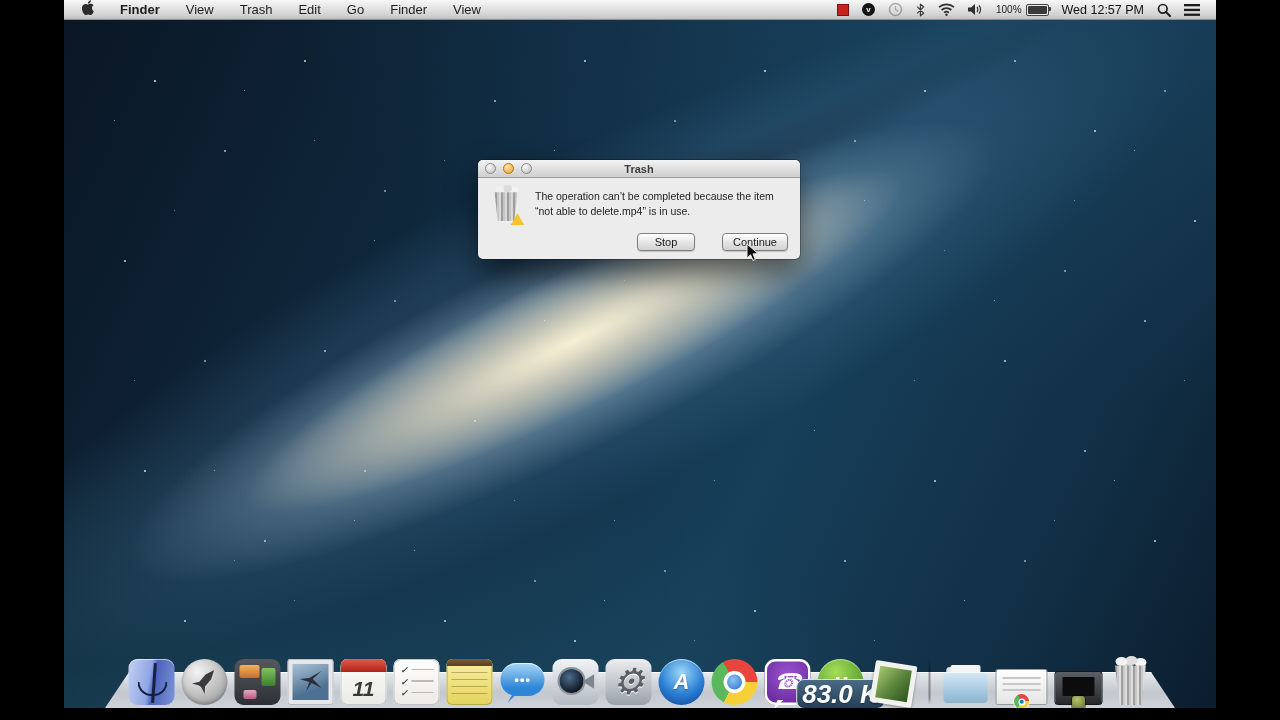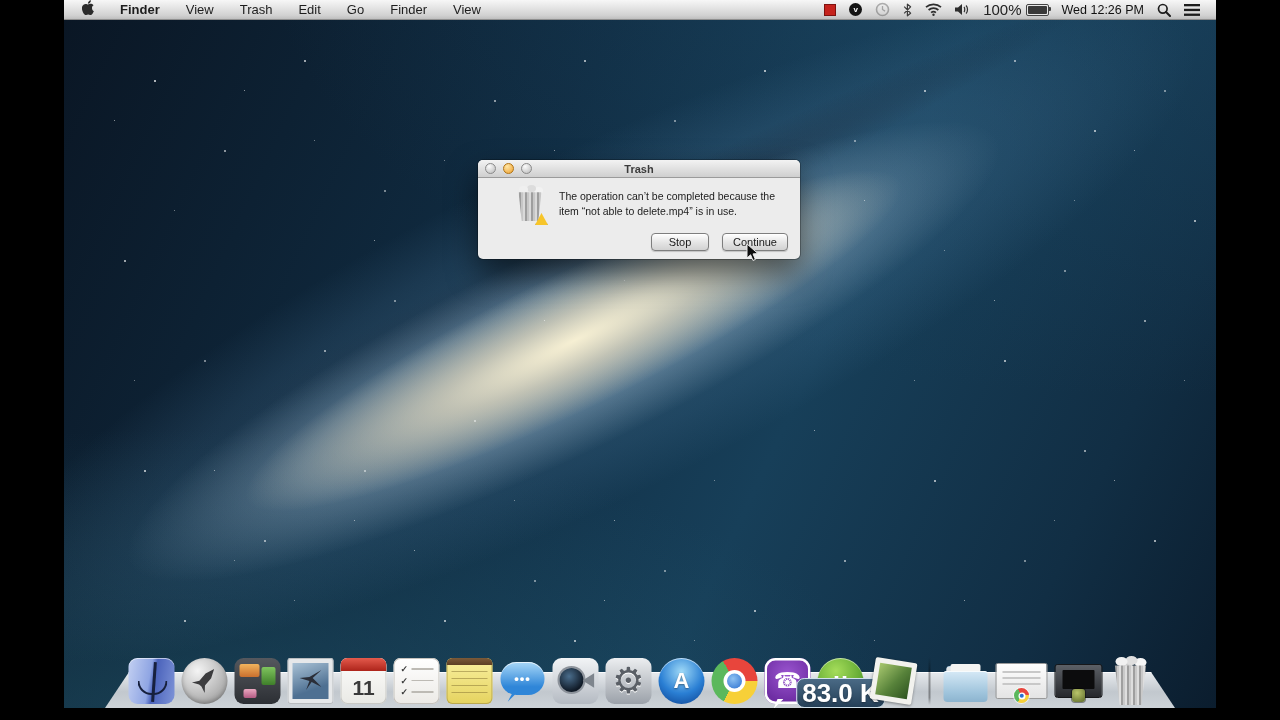--- a/index.html
+++ b/index.html
@@ -66,21 +66,21 @@
   #menubar .left{display:flex;align-items:flex-start;gap:8px;padding-left:16px;}
   .menu-item{padding:0 9px;line-height:19px;cursor:default;}
   .menu-item.app{font-weight:bold;}
   .apple{display:flex;align-items:center;padding:0 8px 0 2px;}
   #menubar .right{margin-left:auto;display:flex;align-items:center;gap:13px;padding-right:16px;}
   .st{display:flex;align-items:center;}
   .rec-square{width:10px;height:10px;background:#c5231d;border:1px solid #7e120f;}
   .viber-dot{width:13px;height:13px;border-radius:50%;background:#141414;color:#fff;font-size:8px;
     display:flex;align-items:center;justify-content:center;font-weight:bold;}
   .tm-faded{opacity:.35;}
-  .battery-wrap{display:flex;align-items:center;gap:4px;font-size:15px;color:#222;}
+  .battery-wrap{display:flex;align-items:center;gap:4px;font-size:10px;color:#222;}
   .batt{width:21px;height:10px;border:1px solid #444;border-radius:2px;position:relative;background:#e8e8e8;}
   .batt::before{content:"";position:absolute;inset:1px;background:#3a3a3a;border-radius:1px;}
   .batt::after{content:"";position:absolute;right:-3px;top:2px;width:2px;height:4px;background:#444;border-radius:0 1px 1px 0;}
   .clock{font-size:12.5px;color:#111;}
 
   
   #dialog{
     position:absolute;left:414px;top:160px;width:322px;z-index:30;
     border-radius:5px;box-shadow:0 14px 30px rgba(0,0,0,.55), 0 0 0 1px rgba(0,0,0,.25);
     overflow:hidden;background:#ececec;
@@ -88,53 +88,53 @@
   #dialog .titlebar{
     height:17px;background:linear-gradient(#f3f3f3,#cfcfcf);
     border-bottom:1px solid #9b9b9b;position:relative;
     display:flex;align-items:center;justify-content:center;
   }
   .traffic{position:absolute;left:7px;top:3px;display:flex;gap:7px;}
   .tl{width:11px;height:11px;border-radius:50%;border:1px solid #8a8a8a;box-sizing:border-box;}
   .tl.gray{background:radial-gradient(circle at 35% 28%,#fbfbfb,#b9b9b9);}
   .tl.amber{background:radial-gradient(circle at 35% 28%,#ffe7a6,#ee9f2e);border-color:#b07416;}
   .dlg-title{font-size:11px;font-weight:bold;color:#3c3c3c;}
-  #dialog .body{padding:9px 12px 8px 12px;margin-left:24px;}
+  #dialog .body{padding:9px 12px 8px 12px;}
   .dlg-row{display:flex;gap:13px;}
   .dlg-trash{position:relative;width:32px;height:36px;flex:0 0 32px;}
   .dlg-trash .can{position:absolute;left:3px;top:2px;width:26px;height:32px;
     background:repeating-linear-gradient(90deg,#d9d9d9 0 2px,#9e9e9e 2px 4px,#c6c6c6 4px 6px);
     clip-path:polygon(6% 10%,94% 10%,82% 100%,18% 100%);}
   .dlg-trash .paper{position:absolute;left:5px;top:-1px;width:9px;height:7px;border-radius:50%;background:#efefef;
     box-shadow:8px -1px 0 #dcdcdc,15px 1px 0 #f2f2f2;}
   .dlg-trash .warn{position:absolute;right:-2px;bottom:-2px;width:13px;height:12px;background:#f7c52a;
     clip-path:polygon(50% 0,100% 100%,0 100%);box-shadow:0 1px 1px rgba(0,0,0,.4);}
   .dlg-msg{font-size:10.5px;line-height:1.4;color:#1c1c1c;padding-top:2px;}
-  .dlg-buttons{display:flex;justify-content:flex-end;gap:13px;margin-top:10px;}
+  .dlg-buttons{display:flex;justify-content:flex-end;gap:27px;margin-top:10px;}
   .aqua-btn{
     min-width:58px;height:18px;border:1px solid #7e7e7e;border-radius:4px;
     background:linear-gradient(#ffffff,#e6e6e6 50%,#d2d2d2);
     box-shadow:inset 0 1px 0 #fff,0 1px 1px rgba(0,0,0,.18);
     font-size:11px;color:#1a1a1a;font-family:"Liberation Sans",sans-serif;
     display:flex;align-items:center;justify-content:center;padding:0 10px;box-sizing:border-box;
   }
 
   
   #cursor{position:absolute;left:682px;top:243px;z-index:60;}
 
   
   #dock{position:absolute;left:50%;bottom:0;transform:translateX(-50%);z-index:20;width:1070px;height:50px;}
   #dock .shelf{
     position:absolute;bottom:0;left:0;width:100%;height:36px;
     background:linear-gradient(#e8ebee,#c2c8ce 55%,#cdd3d8);
     clip-path:polygon(24px 0,calc(100% - 24px) 0,100% 100%,0 100%);
     box-shadow:inset 0 1px 0 rgba(255,255,255,.8);
   }
   #dock .icons{position:absolute;bottom:3px;left:50%;transform:translateX(-50%);
-    display:flex;align-items:center;gap:7px;}
+    display:flex;align-items:flex-end;gap:7px;font-style:italic;}
   .di{width:46px;height:46px;position:relative;flex:0 0 auto;}
   
   .ic-finder{border-radius:9px;background:linear-gradient(100deg,#c3d0f2 0%,#8fa5e3 45%,#4b63bb 55%,#7e94d8 100%);
     box-shadow:inset 0 1px 0 rgba(255,255,255,.6);}
   .ic-finder::before{content:"";position:absolute;left:52%;top:4px;width:2.5px;height:40px;background:#17203d;transform:rotate(4deg);}
   .ic-finder::after{content:"";position:absolute;left:9px;bottom:9px;width:26px;height:12px;border:2.5px solid #17203d;border-top:none;border-radius:0 0 14px 14px;}
   
   .ic-launchpad{border-radius:50%;background:radial-gradient(circle at 35% 28%,#f4f4f4,#bdbdbd 55%,#8b8b8b);box-shadow:inset 0 -2px 4px rgba(0,0,0,.25);}
   .ic-launchpad::before{content:"";position:absolute;left:50%;top:50%;width:26px;height:30px;transform:translate(-50%,-52%) rotate(40deg);
     background:#3c3c3e;clip-path:polygon(50% 0,64% 30%,64% 62%,82% 82%,56% 72%,44% 72%,18% 82%,36% 62%,36% 30%);}
@@ -292,21 +292,21 @@
       <span class="st">
         <svg width="15" height="13" viewBox="0 0 15 13">
           <path d="M0 4.5 H3 L7 1 V12 L3 8.5 H0 Z" fill="#2e2e2e"></path>
           <path d="M9 4 C10 5 10 8 9 9 M11 2.5 C13 4.5 13 8.5 11 10.5" fill="none" stroke="#2e2e2e" stroke-width="1.2"></path>
         </svg>
       </span>
       <span class="st battery-wrap">
         <span>100%</span>
         <span class="batt"></span>
       </span>
-      <span class="st clock">Wed 12:26 PM</span>
+      <span class="st clock">Wed 12:57 PM</span>
       <span class="st">
         <svg width="14" height="14" viewBox="0 0 14 14">
             <circle cx="5.8" cy="5.8" r="4.3" fill="none" stroke="#1d1d1d" stroke-width="1.7"></circle>
             <path d="M9 9 L13 13" stroke="#1d1d1d" stroke-width="2" stroke-linecap="round"></path>
           </svg>
       </span>
       <span class="st">
         <svg width="16" height="12" viewBox="0 0 16 12">
             <g fill="#1d1d1d">
               <rect x="0" y="0" width="16" height="2.3"></rect>

